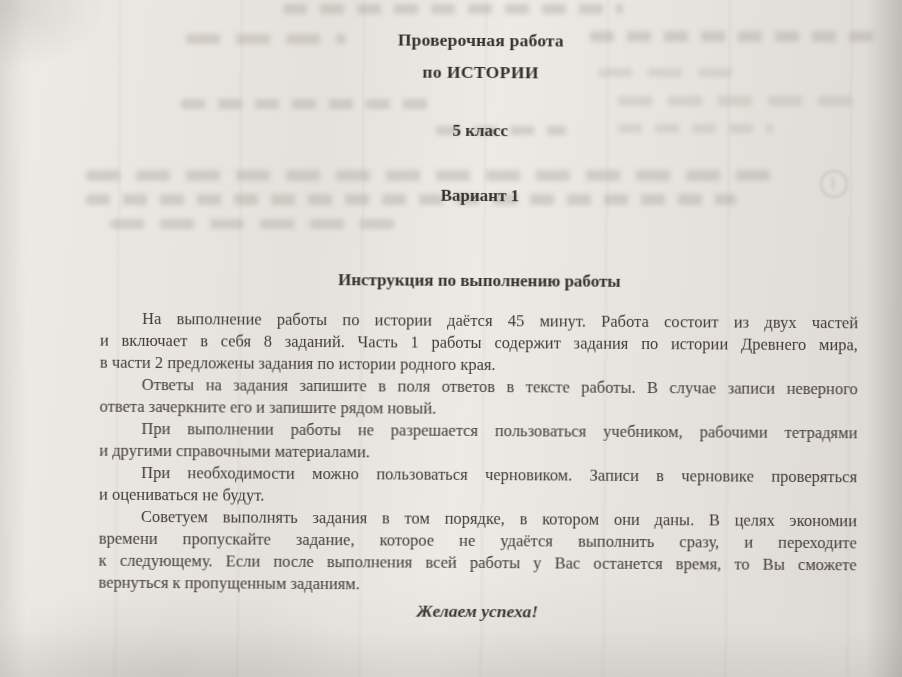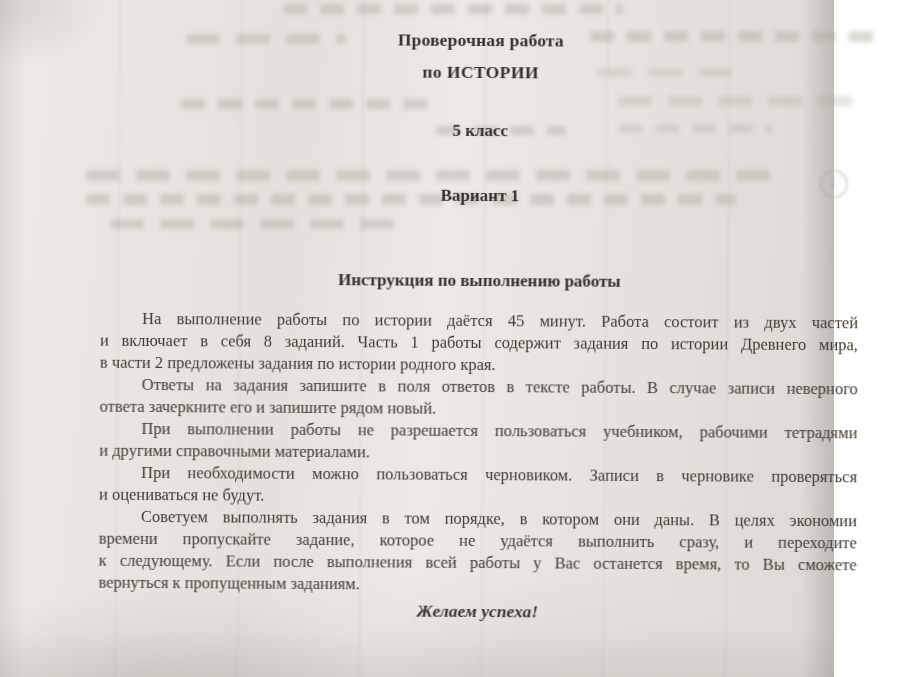--- a/index.html
+++ b/index.html
@@ -3,21 +3,21 @@
 <meta charset="utf-8">
 <style>
   html, body {
     margin: 0; padding: 0;
     width: 902px; height: 677px;
     overflow: hidden;
     font-family: "Liberation Serif", "DejaVu Serif", serif;
   }
   .paper {
     position: relative;
-    width: 834px; height: 677px;
+    width: 902px; height: 677px;
     background:
       radial-gradient(140px 90px at 1% 1%, rgba(130,126,120,.20), transparent 70%),
       linear-gradient(to right, rgba(130,126,120,.16), transparent 3%),
       linear-gradient(to left, rgba(118,115,110,.30), transparent 4%),
       linear-gradient(to top, rgba(130,126,120,.12), transparent 7%),
       radial-gradient(300px 130px at 18% 101%, rgba(123,119,113,.18), transparent 75%),
       radial-gradient(430px 170px at 58% 103%, rgba(123,119,113,.12), transparent 75%),
       repeating-linear-gradient(90.4deg, transparent 0 118px, rgba(158,154,148,.06) 118px 122px),
       linear-gradient(96deg, rgba(255,255,255,.22) 0%, rgba(255,255,255,0) 18%, rgba(188,184,178,.10) 34%, rgba(255,255,255,.16) 52%, rgba(196,192,186,.14) 78%, rgba(180,176,170,.24) 100%),
       #e9e6e1;

